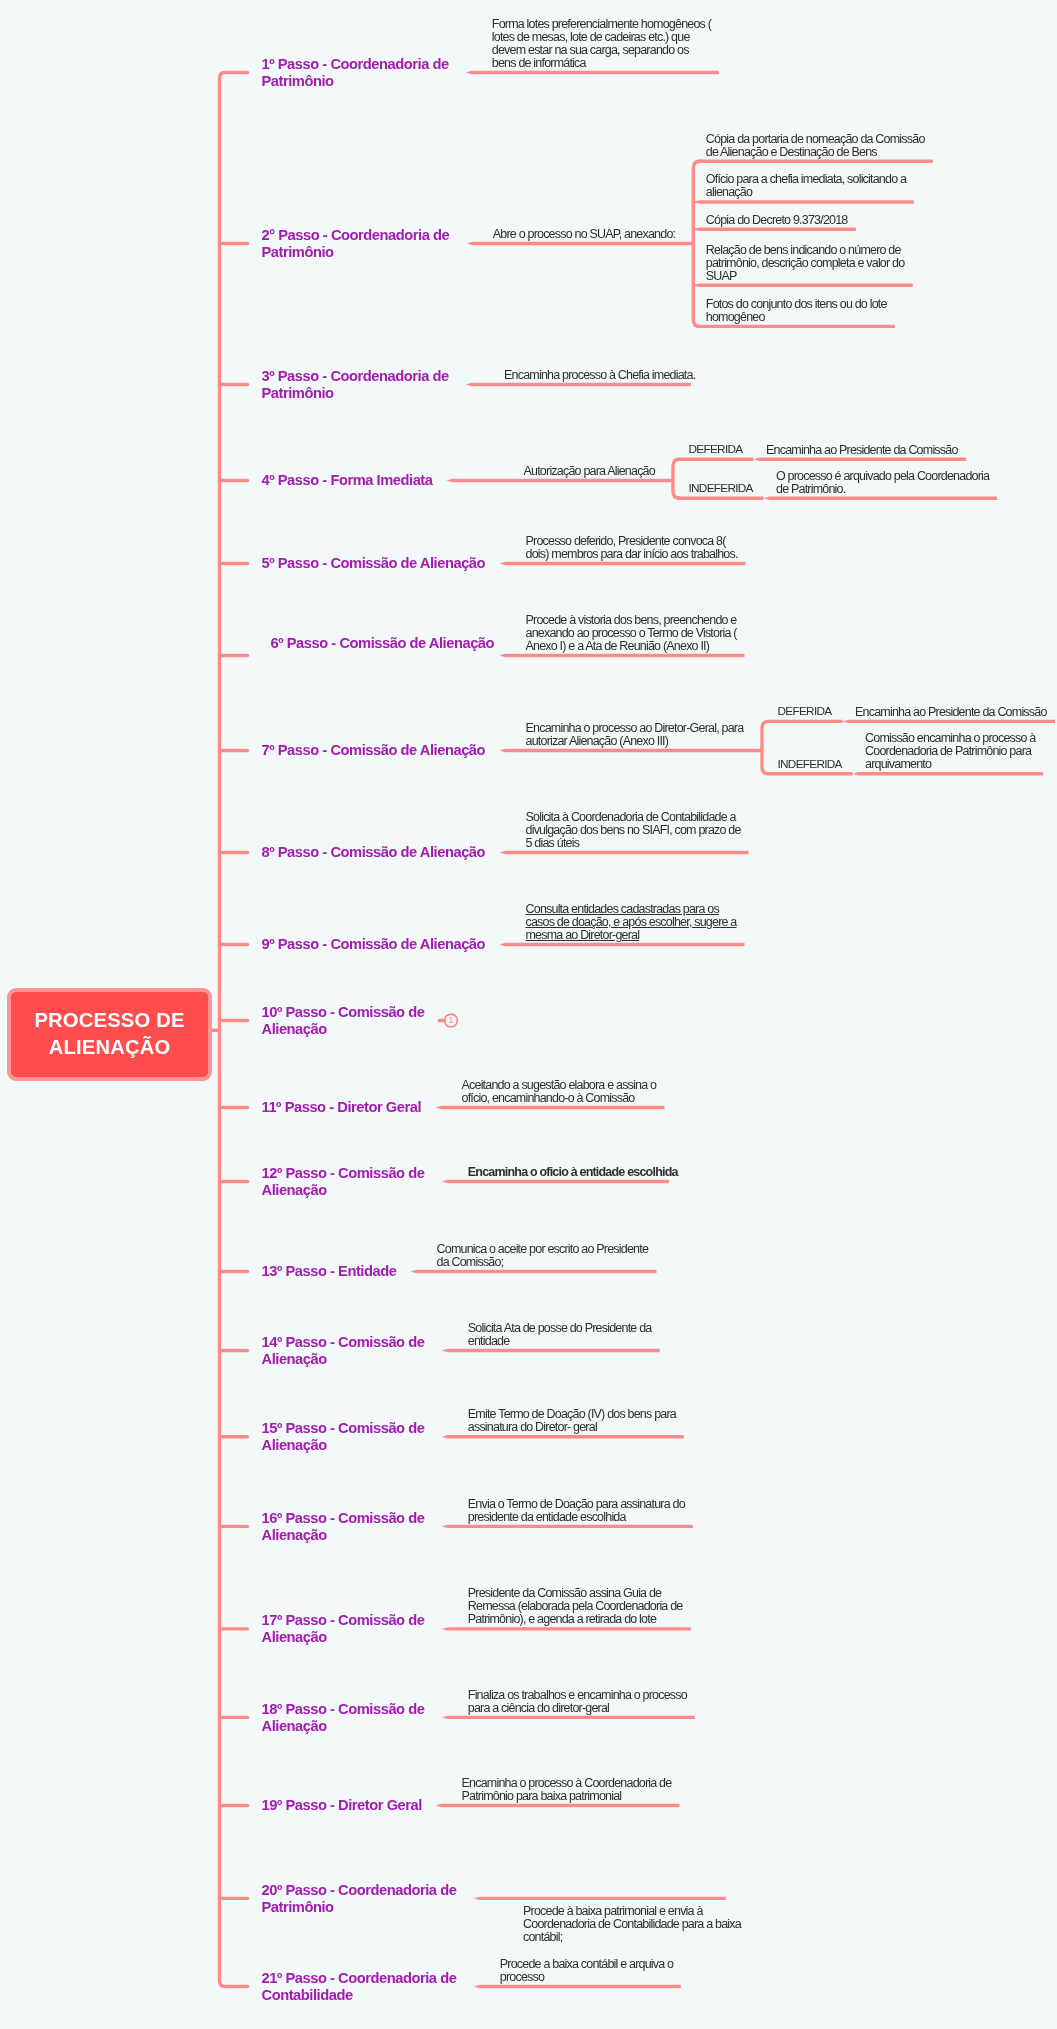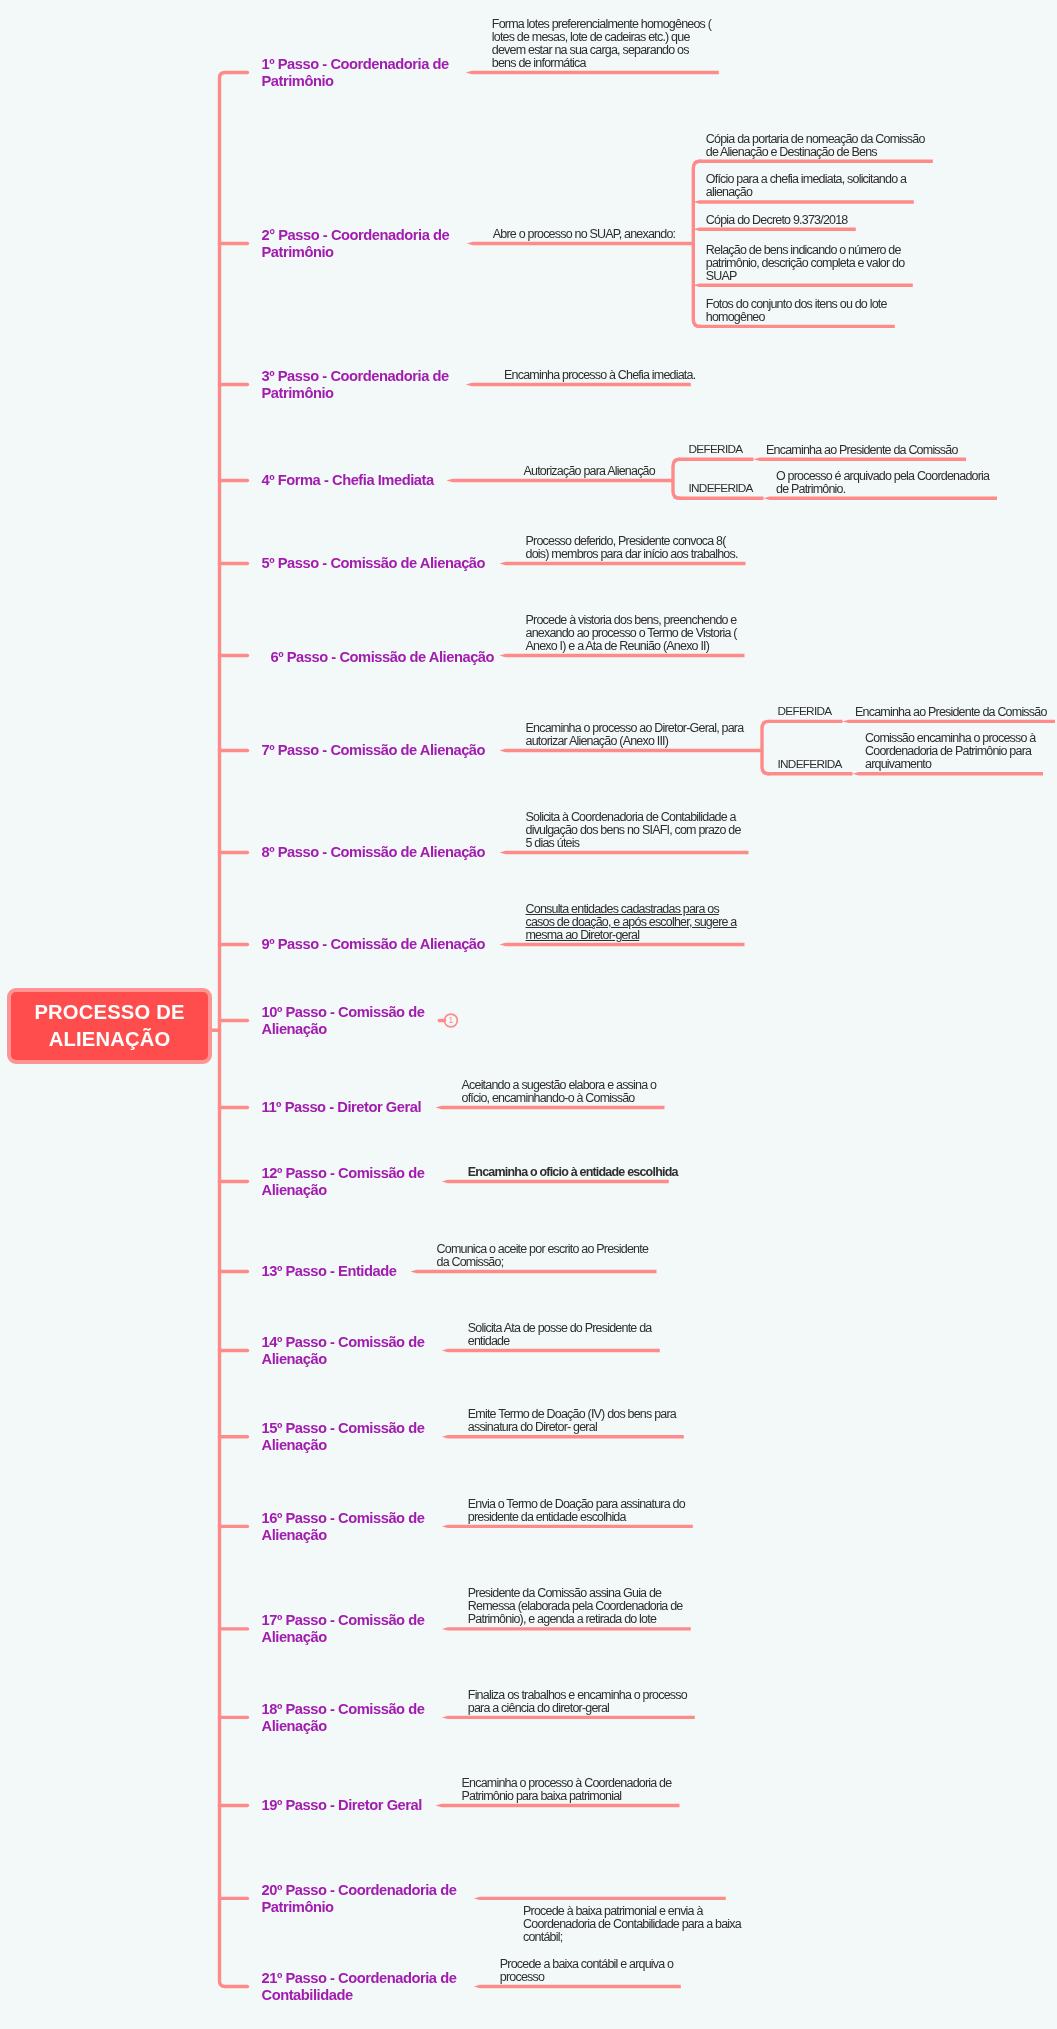--- a/index.html
+++ b/index.html
@@ -82,21 +82,21 @@
       <path d="M 219.5 1717.4 L 247.5 1717.4" fill="none" stroke="#ff8a8a" stroke-width="3.4" stroke-linecap="round" stroke-linejoin="round"></path>
       <path d="M 441.8 1717.4 L 447.8 1715.7 L 694.8 1715.7 L 694.8 1719.1 L 447.8 1719.1 Z" fill="#ff8a8a" stroke="none"></path>
       <path d="M 219.5 1805.5 L 247.5 1805.5" fill="none" stroke="#ff8a8a" stroke-width="3.4" stroke-linecap="round" stroke-linejoin="round"></path>
       <path d="M 435.5 1805.5 L 441.5 1803.8 L 679.5 1803.8 L 679.5 1807.2 L 441.5 1807.2 Z" fill="#ff8a8a" stroke="none"></path>
       <path d="M 219.5 1898.4 L 247.5 1898.4" fill="none" stroke="#ff8a8a" stroke-width="3.4" stroke-linecap="round" stroke-linejoin="round"></path>
       <path d="M 473.8 1898.4 L 479.8 1896.7 L 725.8 1896.7 L 725.8 1900.1 L 479.8 1900.1 Z" fill="#ff8a8a" stroke="none"></path>
       <path d="M 225 1986.5 L 247.5 1986.5" fill="none" stroke="#ff8a8a" stroke-width="3.4" stroke-linecap="round" stroke-linejoin="round"></path>
       <path d="M 473.8 1986.5 L 479.8 1984.8 L 680.8 1984.8 L 680.8 1988.2 L 479.8 1988.2 Z" fill="#ff8a8a" stroke="none"></path>
     </svg>
 
-  <div class="rootnode" id="rootnode" style="left: 7px; top: 987.9px; width: 205.1px; height: 76px;">PROCESSO DE ALIENAÇÃO</div>
+  <div class="rootnode" id="rootnode" style="left: 7px; top: 987.9px; width: 205.1px; height: 93px;">PROCESSO DE ALIENAÇÃO</div>
 
   <div id="labels">
       <div class="lv1" style="left: 261.5px; top: 56px;">1º Passo - Coordenadoria de
 Patrimônio</div>
       <div class="lv2" style="left: 491.8px; top: 17.9px;">Forma lotes preferencialmente homogêneos (
 lotes de mesas, lote de cadeiras etc.) que
 devem estar na sua carga, separando os
 bens de informática</div>
       <div class="lv1" style="left: 261.5px; top: 227px;">2° Passo - Coordenadoria de
 Patrimônio</div>
@@ -107,31 +107,31 @@
 alienação</div>
       <div class="lv3" style="left: 705.8px; top: 213.6px;">Cópia do Decreto 9.373/2018</div>
       <div class="lv3" style="left: 705.8px; top: 243.7px;">Relação de bens indicando o número de
 patrimônio, descrição completa e valor do
 SUAP</div>
       <div class="lv3" style="left: 705.8px; top: 297.8px;">Fotos do conjunto dos itens ou do lote
 homogêneo</div>
       <div class="lv1" style="left: 261.5px; top: 368px;">3º Passo - Coordenadoria de
 Patrimônio</div>
       <div class="lv2" style="left: 464px; top: 368.9px; padding-left: 40px;">Encaminha processo à Chefia imediata.</div>
-      <div class="lv1" style="left: 261.5px; top: 472px;">4º Forma - Chefia Imediata</div>
+      <div class="lv1" style="left: 261.5px; top: 472px;">4º Passo - Forma Imediata</div>
       <div class="lv2" style="left: 523.5px; top: 464.9px;">Autorização para Alienação</div>
       <div class="tagtxt" style="left: 688.5px; top: 443.2px;">DEFERIDA</div>
       <div class="lv3" style="left: 766px; top: 443.6px;">Encaminha ao Presidente da Comissão</div>
       <div class="tagtxt" style="left: 688.5px; top: 482.2px;">INDEFERIDA</div>
       <div class="lv3" style="left: 776px; top: 469.6px;">O processo é arquivado pela Coordenadoria
 de Patrimônio.</div>
       <div class="lv1" style="left: 261.5px; top: 555px;">5º Passo - Comissão de Alienação</div>
       <div class="lv2" style="left: 525.5px; top: 534.9px;">Processo deferido, Presidente convoca 8(
 dois) membros para dar início aos trabalhos.</div>
-      <div class="lv1" style="left: 261.5px; top: 649px; padding-left: 9px;">6º Passo - Comissão de Alienação</div>
+      <div class="lv1" style="left: 261.5px; top: 635px; padding-left: 9px;">6º Passo - Comissão de Alienação</div>
       <div class="lv2" style="left: 525.5px; top: 613.9px;">Procede à vistoria dos bens, preenchendo e
 anexando ao processo o Termo de Vistoria (
 Anexo I) e a Ata de Reunião (Anexo II)</div>
       <div class="lv1" style="left: 261.5px; top: 742px;">7º Passo - Comissão de Alienação</div>
       <div class="lv2" style="left: 525.5px; top: 721.9px;">Encaminha o processo ao Diretor-Geral, para
 autorizar Alienação (Anexo III)</div>
       <div class="tagtxt" style="left: 777.5px; top: 705.4px;">DEFERIDA</div>
       <div class="lv3" style="left: 855px; top: 705.8px;">Encaminha ao Presidente da Comissão</div>
       <div class="tagtxt" style="left: 777.5px; top: 757.8px;">INDEFERIDA</div>
       <div class="lv3" style="left: 865px; top: 732.2px;">Comissão encaminha o processo à

